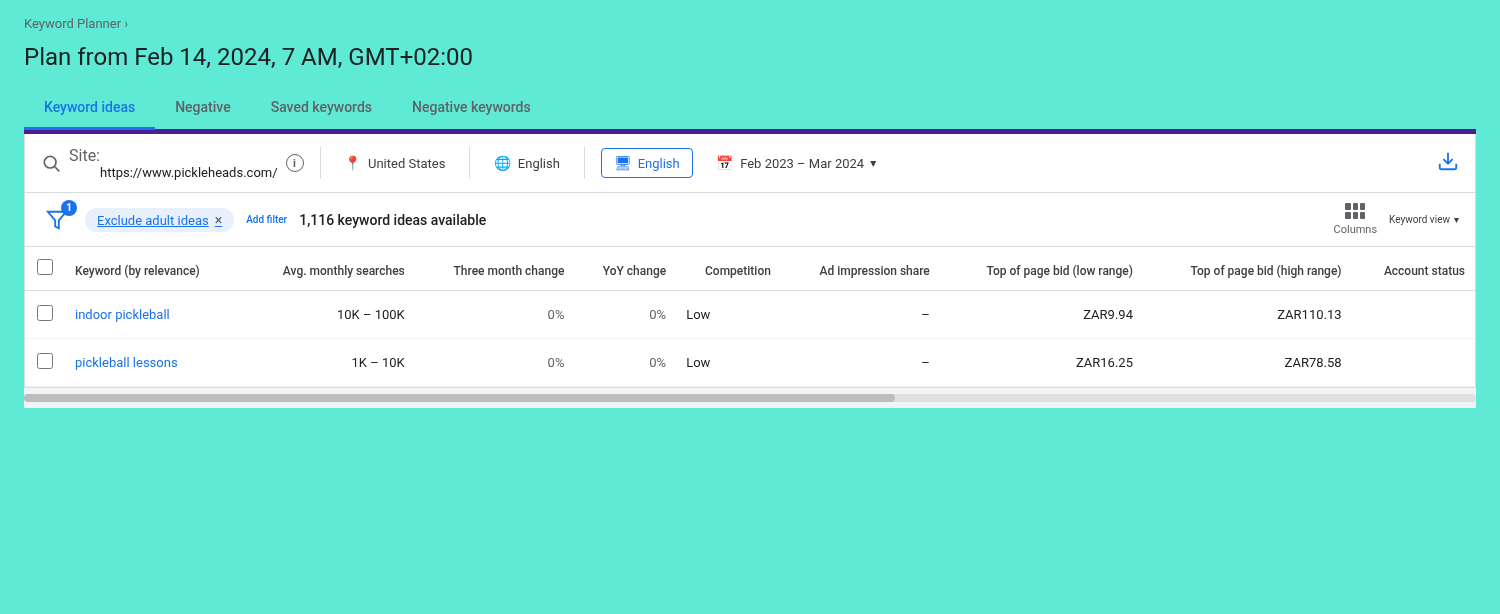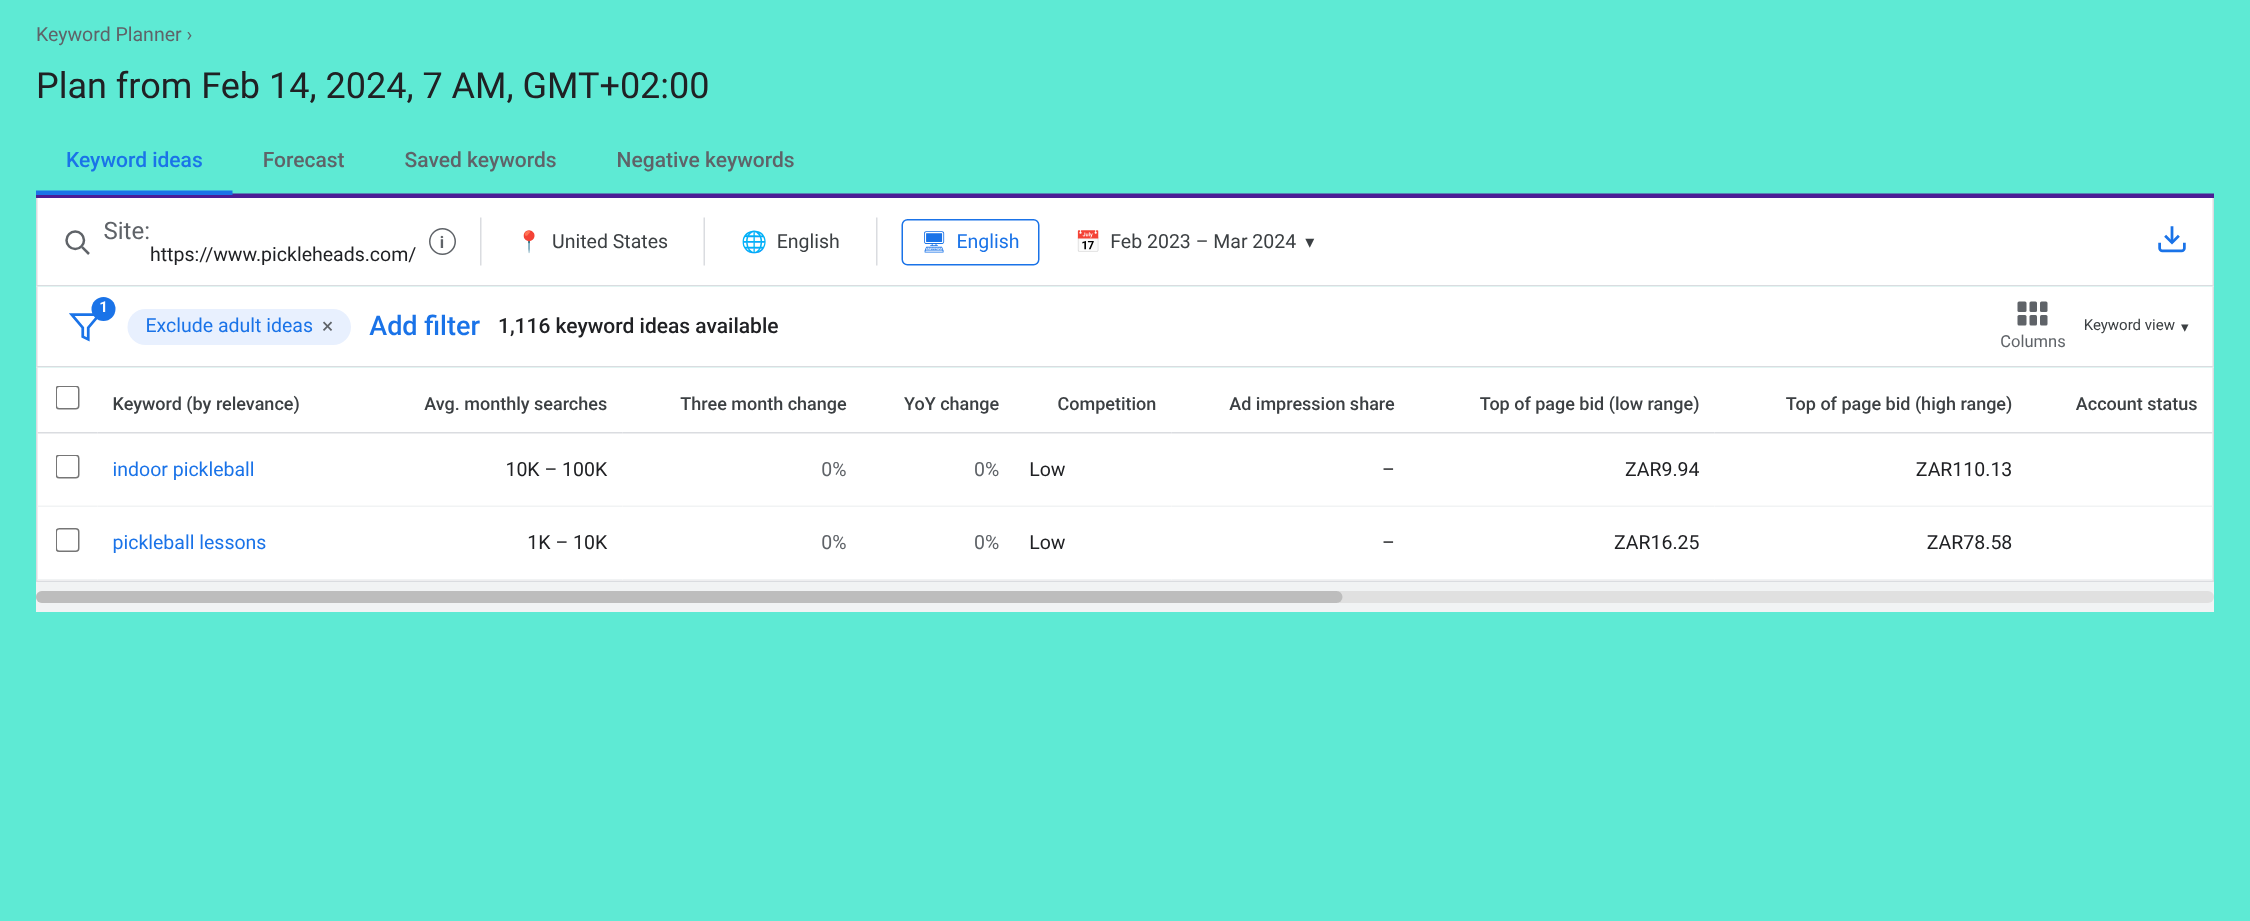--- a/index.html
+++ b/index.html
@@ -23,21 +23,21 @@
     .breadcrumb span { color: #5f6368; }
     .page-title {
       font-size: 24px;
       font-weight: 400;
       color: #202124;
       margin-bottom: 16px;
     }
     .tabs {
       display: flex;
       gap: 0;
-      border-bottom: 3px solid #4c1d95;
+      border-bottom: 5px solid #4c1d95;
       margin-bottom: 0;
       align-items: flex-end;
     }
     .tab {
       padding: 12px 20px;
       font-size: 14px;
       color: #5f6368;
       cursor: pointer;
       border-bottom: 3px solid transparent;
       margin-bottom: -1px;
@@ -139,28 +139,29 @@
       background: #fff;
       border: 1px solid #dadce0;
       border-top: none;
       padding: 10px 16px;
       display: flex;
       align-items: center;
       gap: 12px;
     }
     .filter-chip {
       display: flex;
-      align-items: flex-start;
+      align-items: flex-end;
       gap: 6px;
       background: #e8f0fe;
       border-radius: 16px;
       padding: 4px 12px;
       font-size: 13px;
       color: #1a73e8;
       cursor: pointer;
+      text-decoration: underline;
     }
     .filter-funnel {
       position: relative;
       width: 32px;
       height: 32px;
       display: flex;
       align-items: center;
       justify-content: center;
     }
     .badge {
@@ -173,21 +174,21 @@
       width: 16px;
       height: 16px;
       font-size: 10px;
       display: flex;
       align-items: center;
       justify-content: center;
       font-weight: bold;
     }
     .add-filter {
       color: #1a73e8;
-      font-size: 18px;
+      font-size: 10px;
       cursor: pointer;
       font-weight: 500;
     }
     .keyword-count {
       font-size: 14px;
       color: #202124;
       font-weight: 500;
     }
     .right-controls {
       margin-left: auto;
@@ -301,21 +302,21 @@
 
   <div class="breadcrumb">
     <span>Keyword Planner</span>
     <span>›</span>
   </div>
 
   <div class="page-title">Plan from Feb 14, 2024, 7 AM, GMT+02:00</div>
 
   <div class="tabs">
     <div class="tab active">Keyword ideas</div>
-    <div class="tab">Forecast</div>
+    <div class="tab">Negative</div>
     <div class="tab">Saved keywords</div>
     <div class="tab">Negative keywords</div>
   </div>
 
   <div class="search-bar-section">
 
     <div class="site-search">
       <div class="search-icon-wrap">
         <svg width="20" height="20" viewBox="0 0 24 24" fill="none" stroke="#5f6368" stroke-width="2">
           <circle cx="11" cy="11" r="7"></circle>

